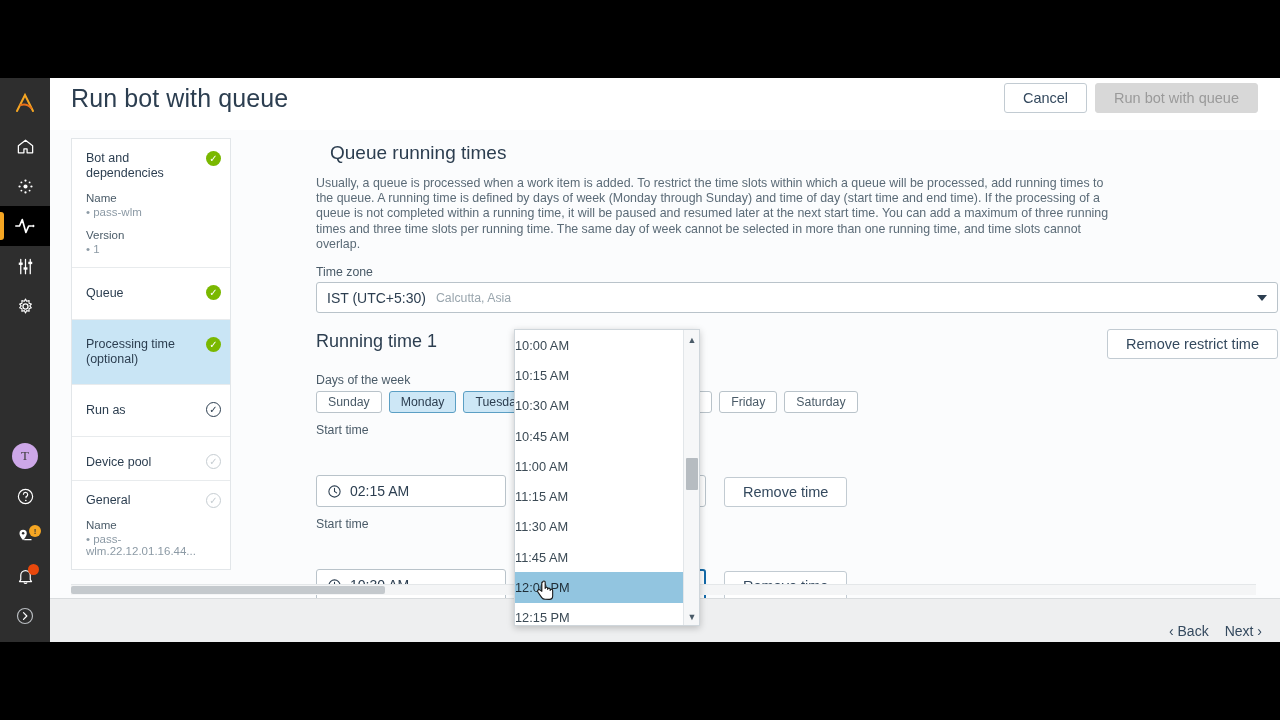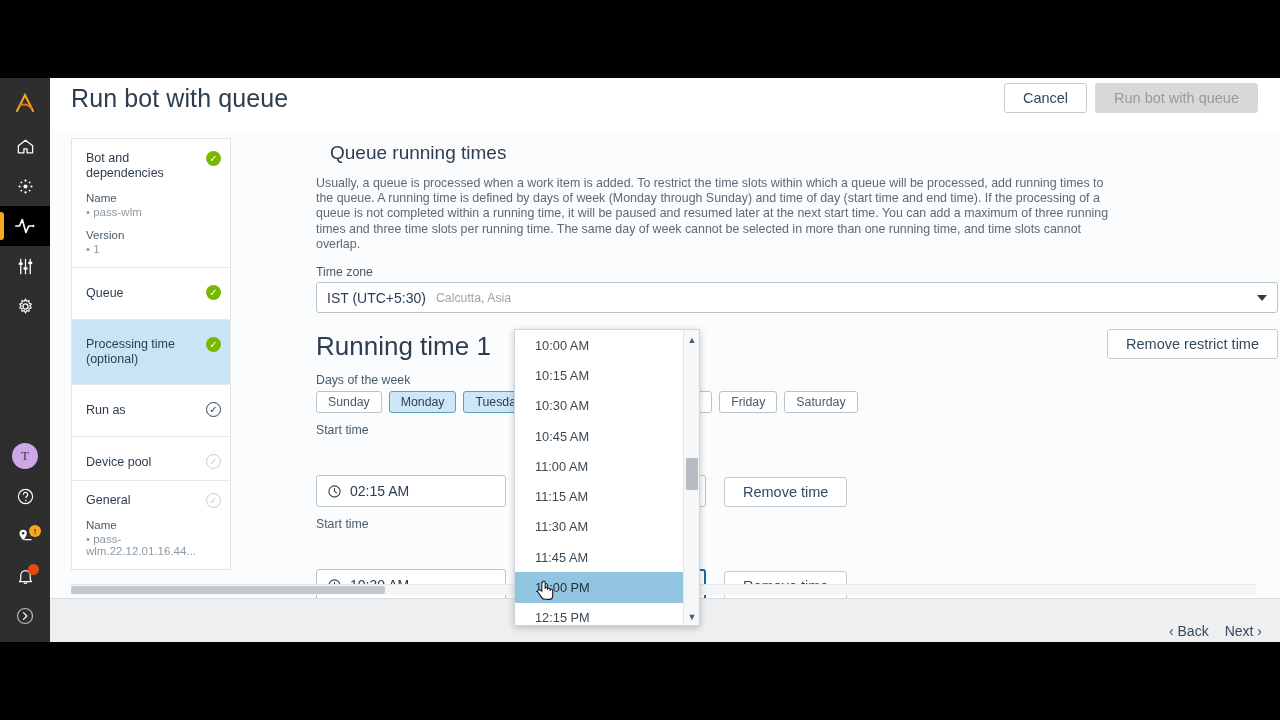--- a/index.html
+++ b/index.html
@@ -109,21 +109,21 @@
   }
   .tz-main { font-size: 14px; color: #2c3e50; }
   .tz-sub { font-size: 12.3px; color: #9aa6ae; margin-left: 10px; }
   .caret {
     position: absolute; right: 10px; top: 50%; transform: translateY(-50%);
     width: 0; height: 0; border-left: 5px solid transparent; border-right: 5px solid transparent;
     border-top: 6px solid #2c3e50;
   }
 
   .rt-head { margin: 18px 0 0 70px; width: 962px; position: relative; height: 34px; }
-  .rt-title { font-size: 26px; color: #2c3e50; }
+  .rt-title { font-size: 18px; color: #2c3e50; }
   .rt-remove { position: absolute; right: 0; top: -2px; }
 
   .days-wrap { margin: 8px 0 0 70px; }
   .chips { display: flex; gap: 7px; margin-top: 4px; }
   .chip {
     font-size: 12.3px; color: #4a5b68; background: #fff;
     border: 1px solid #b9c3ca; border-radius: 3px; padding: 3px 11px;
     cursor: pointer; white-space: nowrap;
   }
   .chip.on { background: #cde7f6; border-color: #5b9fc4; color: #2c3e50; }
@@ -147,21 +147,21 @@
   .dropdown {
     position: absolute; left: 464px; top: 199px;
     width: 186px; height: 297px;
     background: #ffffff; border: 1px solid #cfd6db;
     box-shadow: 0 2px 7px rgba(0,0,0,.22);
     z-index: 40; overflow: hidden;
   }
   .dd-list { position: absolute; left: 0; top: 0; width: 170px; height: 297px; }
   .dd-item {
     height: 30.3px; display: flex; align-items: center;
-    padding-left: 20px; font-size: 12.8px; color: #3b4a55;
+    padding-left: 0; font-size: 12.8px; color: #3b4a55;
     cursor: pointer;
   }
   .dd-item.hl { background: #92c5e0; color: #1f2e38; }
   .dd-sb {
     position: absolute; right: 0; top: 0; width: 16px; height: 297px;
     background: #f6f7f8; border-left: 1px solid #e2e6e9;
   }
   .dd-sb-arrow {
     position: absolute; left: 0; width: 16px; height: 16px;
     display: flex; align-items: center; justify-content: center;

